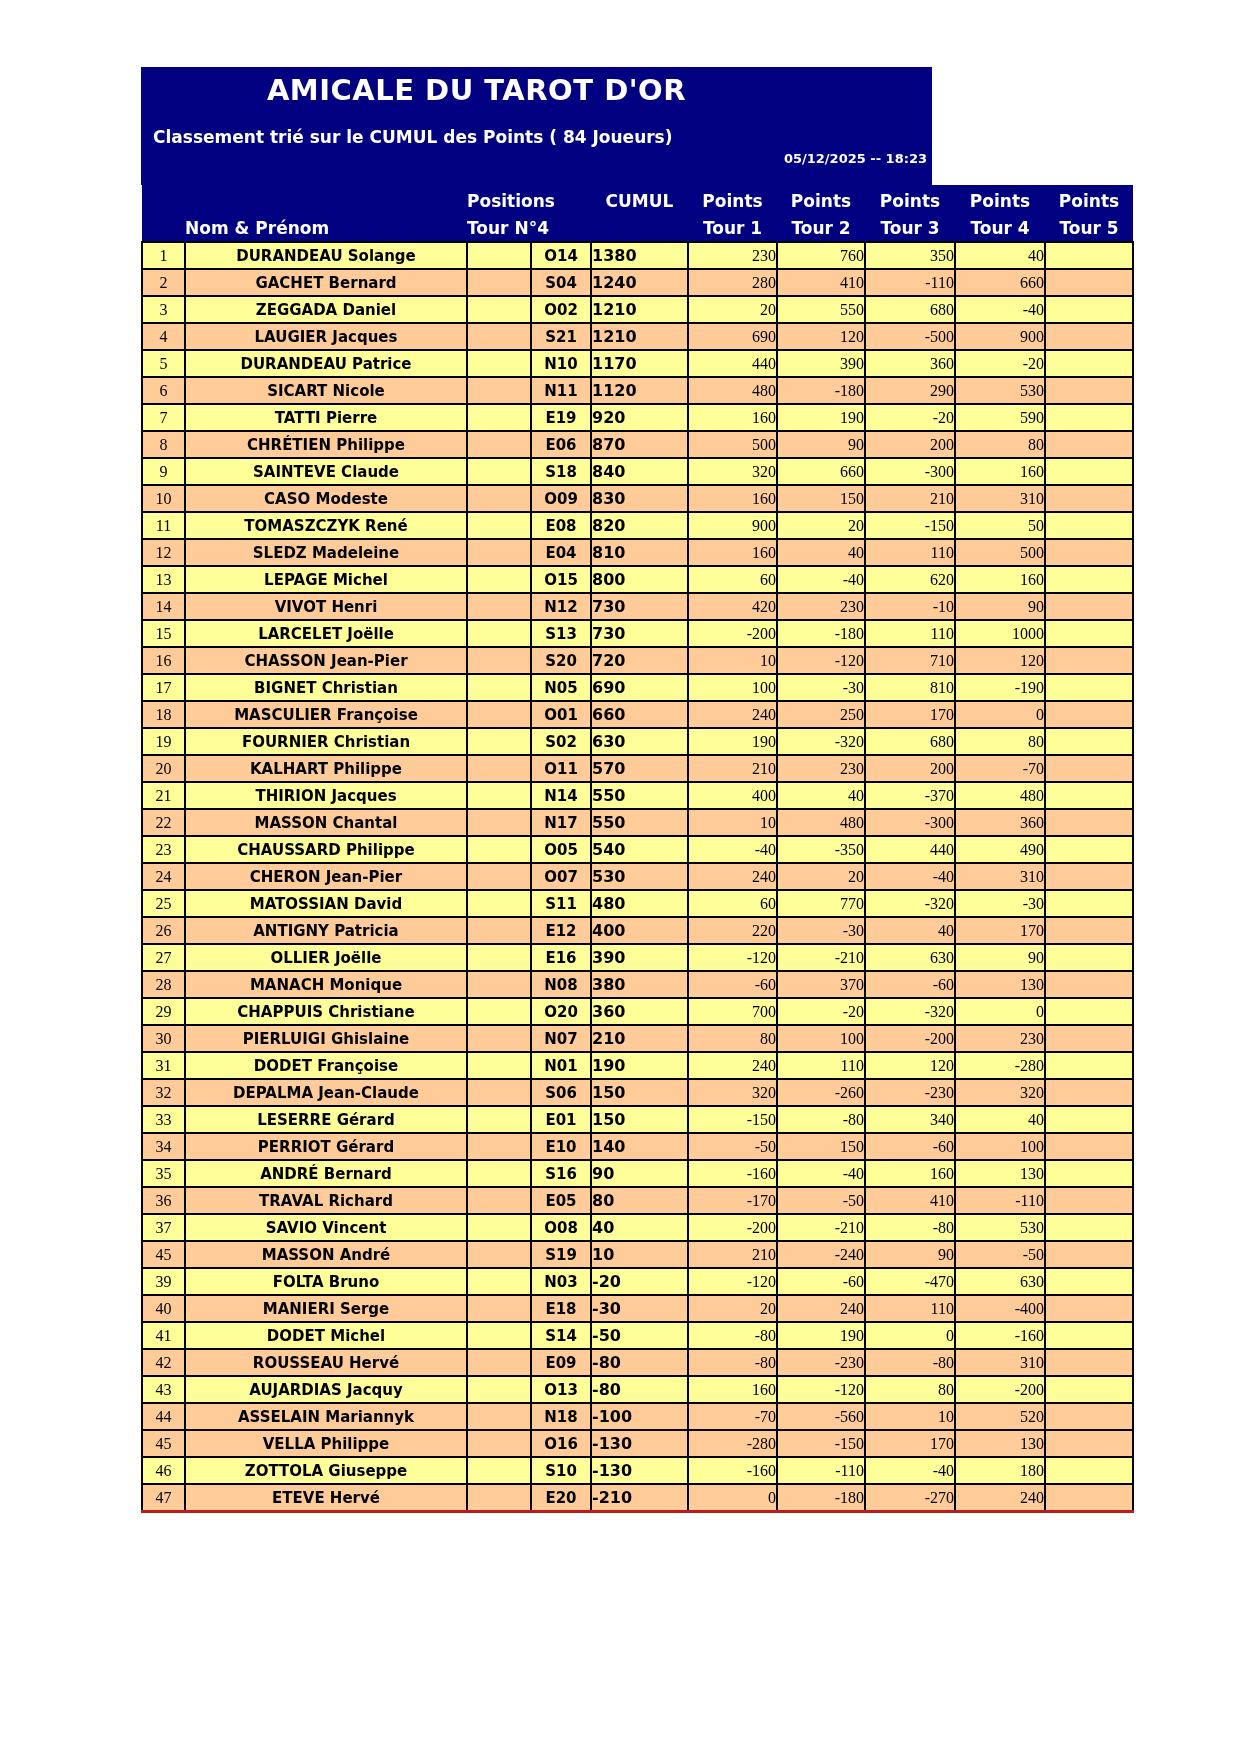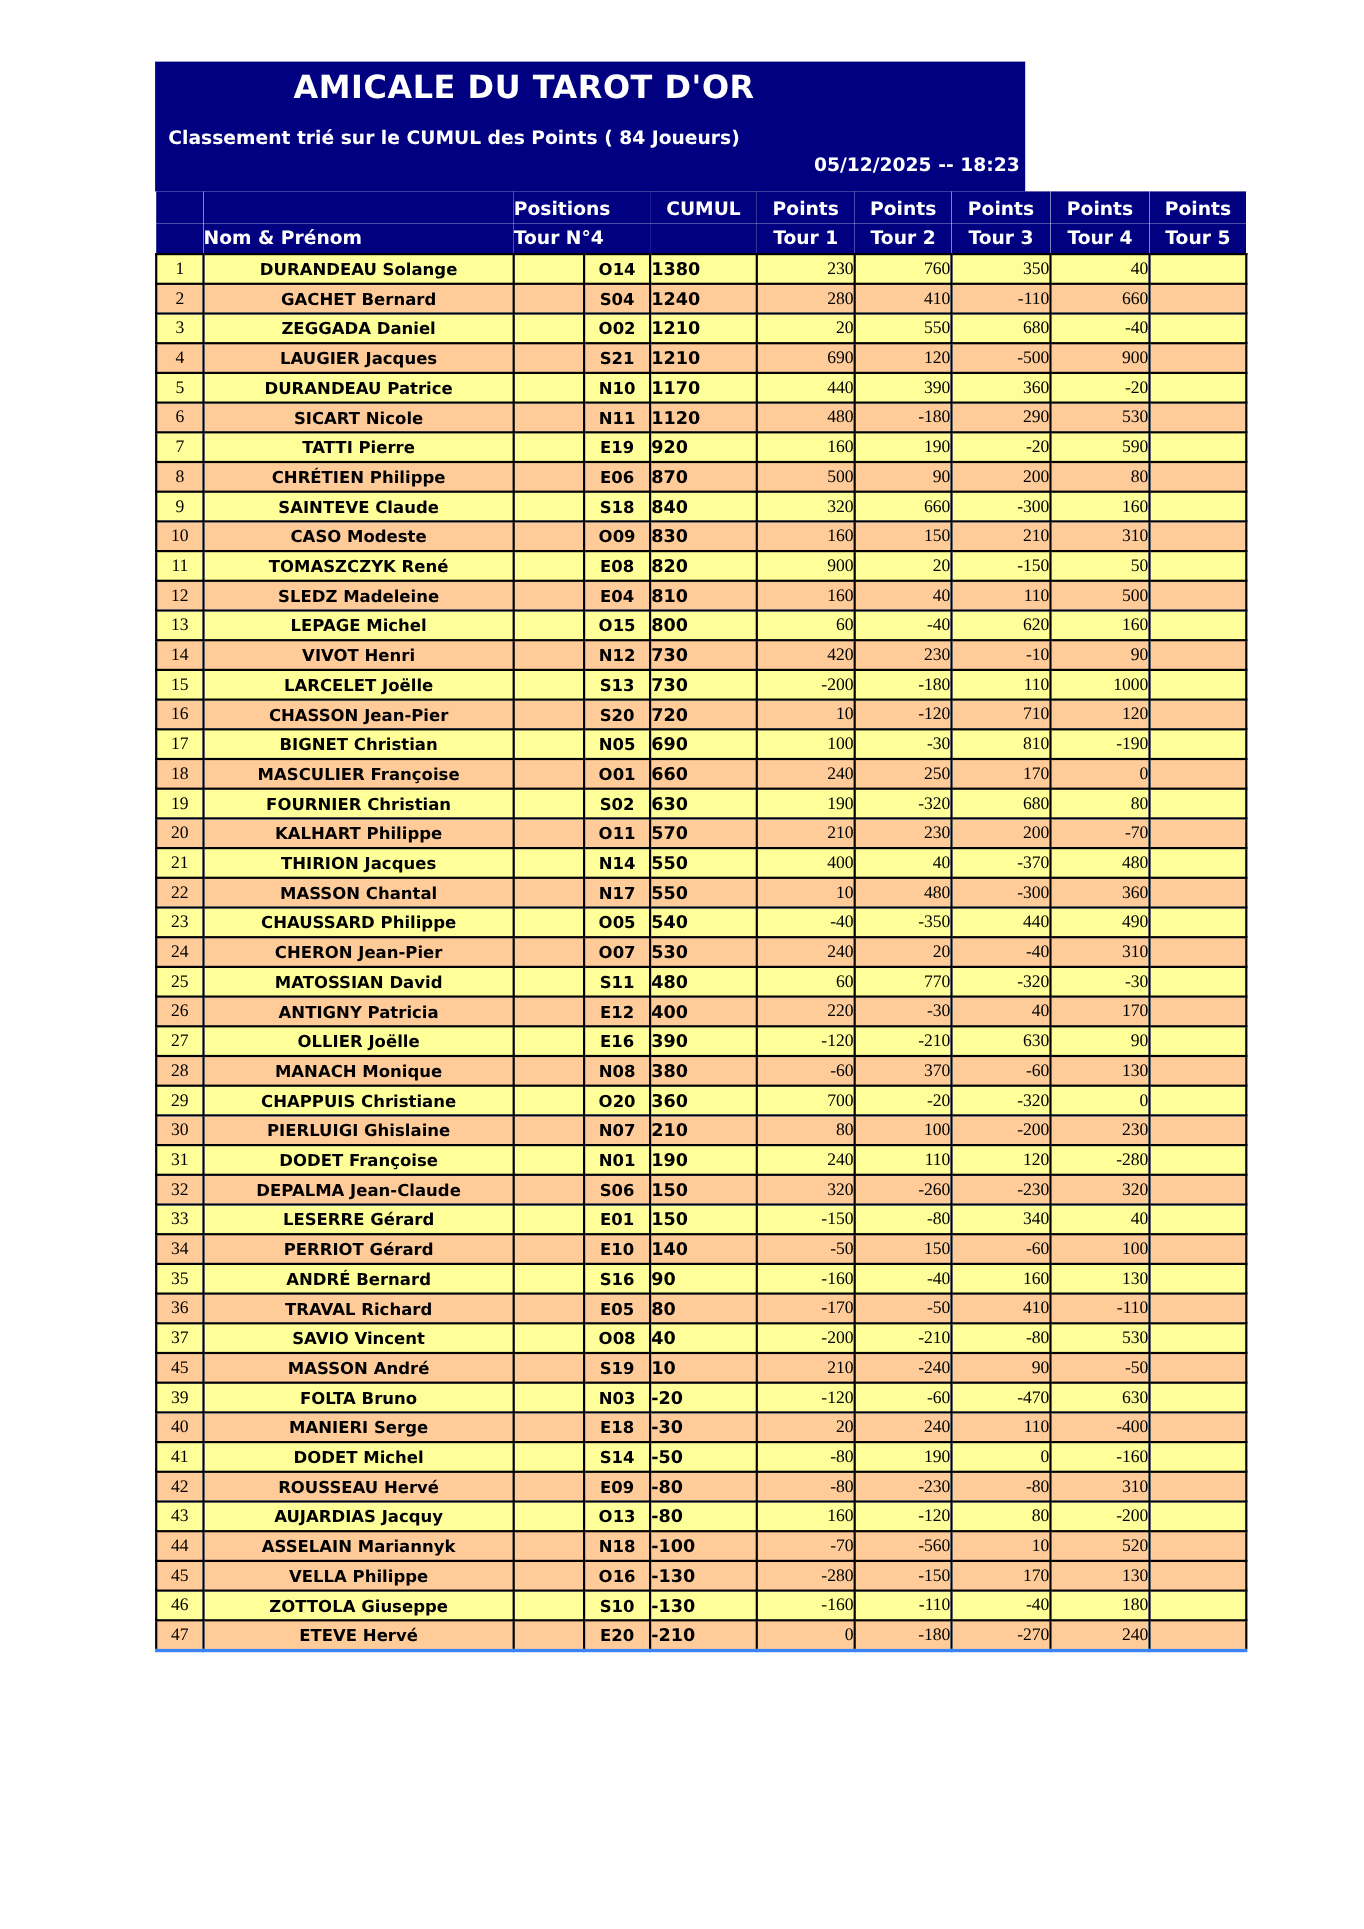--- a/index.html
+++ b/index.html
@@ -4,21 +4,21 @@
 <style>
   html,body{margin:0;padding:0;}
   body{
     width:1240px;height:1754px;
     background:#ffffff;
     font-family:"DejaVu Sans", sans-serif;
     position:relative;
   }
   .sheet{
     position:absolute;
-    left:125px;top:56px;
+    left:125px;top:67px;
     width:791px;
     padding-left:16px;
   }
   .banner{
     background:#000080;
     height:118px;
     box-sizing:border-box;
     padding-top:8px;
     color:#ffffff;
   }
@@ -35,28 +35,28 @@
   .subtitle{
     margin-top:22px;
     padding-left:12px;
     font-size:17px;
     font-weight:bold;
   }
   .datetime{
     margin-top:4px;
     padding-right:5px;
     text-align:right;
-    font-size:17px;
+    font-size:13px;
     font-weight:bold;
   }
   table.ranking{
     border-collapse:collapse;
     table-layout:fixed;
     width:991px;
-    border-bottom:3px solid #3b82f6;
+    border-bottom:3px solid #b91c1c;
   }
   table.ranking thead td{
     background:#000080;
     color:#ffffff;
     font-weight:bold;
     font-size:17px;
     border:none;
     vertical-align:bottom;
     padding:0 0 3px 0;
     white-space:nowrap;

